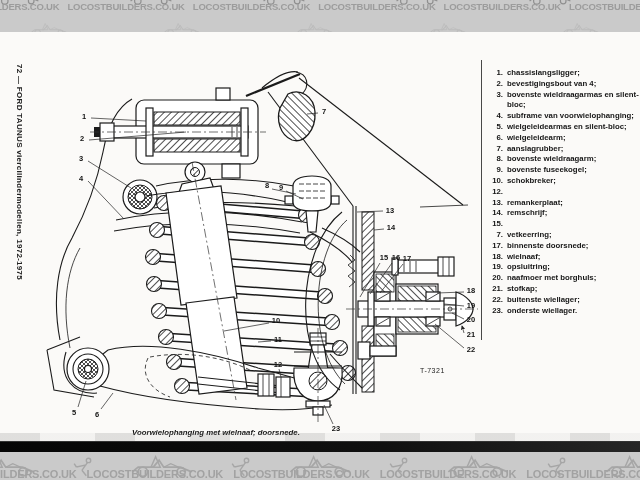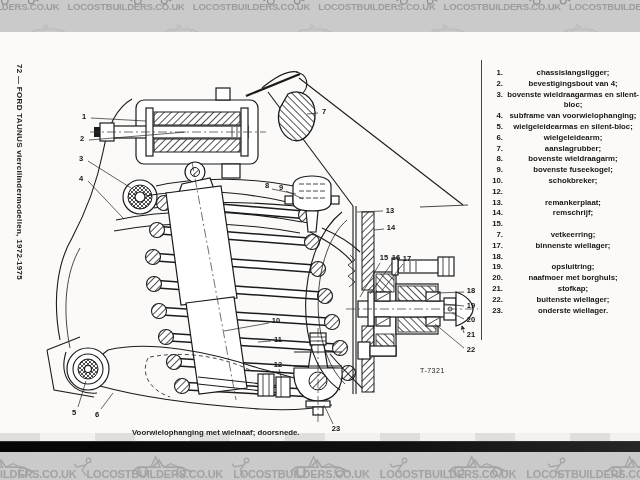--- a/index.html
+++ b/index.html
@@ -18,27 +18,27 @@
   #wm-logos-big{top:2px;left:-28px;gap:36px;align-items:flex-end;color:#a6a6a6;}
   .logo-svg{flex:none;}
   
   #black-bar{position:absolute;left:0;top:441px;width:640px;height:12px;
              background:linear-gradient(90deg,#050505,#101010 60%,#262626);border-top:1px solid #333;}
   #caption-smudge{position:absolute;left:0;top:433px;width:640px;height:8px;opacity:.55;
     background:repeating-linear-gradient(90deg,rgba(120,120,120,.38) 0 40px,rgba(195,195,195,.28) 40px 95px);}
   
   #sidebar-title{position:absolute;left:24px;top:64px;transform:rotate(90deg);transform-origin:top left;
     font-size:8px;font-weight:700;letter-spacing:.3px;white-space:nowrap;color:#222;}
-  #caption{position:absolute;left:132px;top:428px;font-size:7.8px;font-weight:700;color:#111;}
+  #caption{position:absolute;left:132px;top:428px;font-size:7.8px;font-weight:700;font-style:italic;color:#111;}
   #figure-ref{position:absolute;left:420px;top:367px;font-size:7px;letter-spacing:.5px;color:#222;}
   
   #parts-list{position:absolute;left:487px;top:68px;width:152px;font-size:7.8px;line-height:10.8px;font-weight:700;color:#161616;}
   .pl-row{display:flex;}
   .pl-num{flex:none;width:16px;text-align:right;margin-right:4px;}
-  .pl-label{flex:1;text-align:center;}
+  .pl-label{flex:1;}
   
   #diagram{position:absolute;left:0;top:32px;width:640px;height:408px;}
   #diagram .oln{fill:#fff;stroke:#1b1b1b;stroke-width:1.2;}
   #diagram .ln{fill:none;stroke:#1b1b1b;stroke-width:1.1;}
   #diagram .thick{fill:none;stroke:#1b1b1b;stroke-width:2.2;}
   #diagram .thin{fill:none;stroke:#1b1b1b;stroke-width:.8;}
   #diagram .dash{fill:none;stroke:#333;stroke-width:.7;stroke-dasharray:9 3 2 3;}
   #diagram .dashed{fill:none;stroke:#333;stroke-width:.9;stroke-dasharray:4 3;}
   #diagram .sb{stroke:#1b1b1b;stroke-width:9;stroke-linecap:round;}
   #diagram .sw{stroke:#fff;stroke-width:6;stroke-linecap:round;}
@@ -174,24 +174,25 @@
       </div>
       <div class="pl-row">
         <span class="pl-num">15.</span>
       </div>
       <div class="pl-row">
         <span class="pl-num">7.</span>
         <span class="pl-label">vetkeerring;</span>
       </div>
       <div class="pl-row">
         <span class="pl-num">17.</span>
-        <span class="pl-label">binnenste wiellager;</span>
+        <span class="pl-label">binnenste doorsnede;</span>
       </div>
       <div class="pl-row">
         <span class="pl-num">18.</span>
+        <span class="pl-label">wielnaaf;</span>
       </div>
       <div class="pl-row">
         <span class="pl-num">19.</span>
         <span class="pl-label">opsluitring;</span>
       </div>
       <div class="pl-row">
         <span class="pl-num">20.</span>
         <span class="pl-label">naafmoer met borghuls;</span>
       </div>
       <div class="pl-row">

